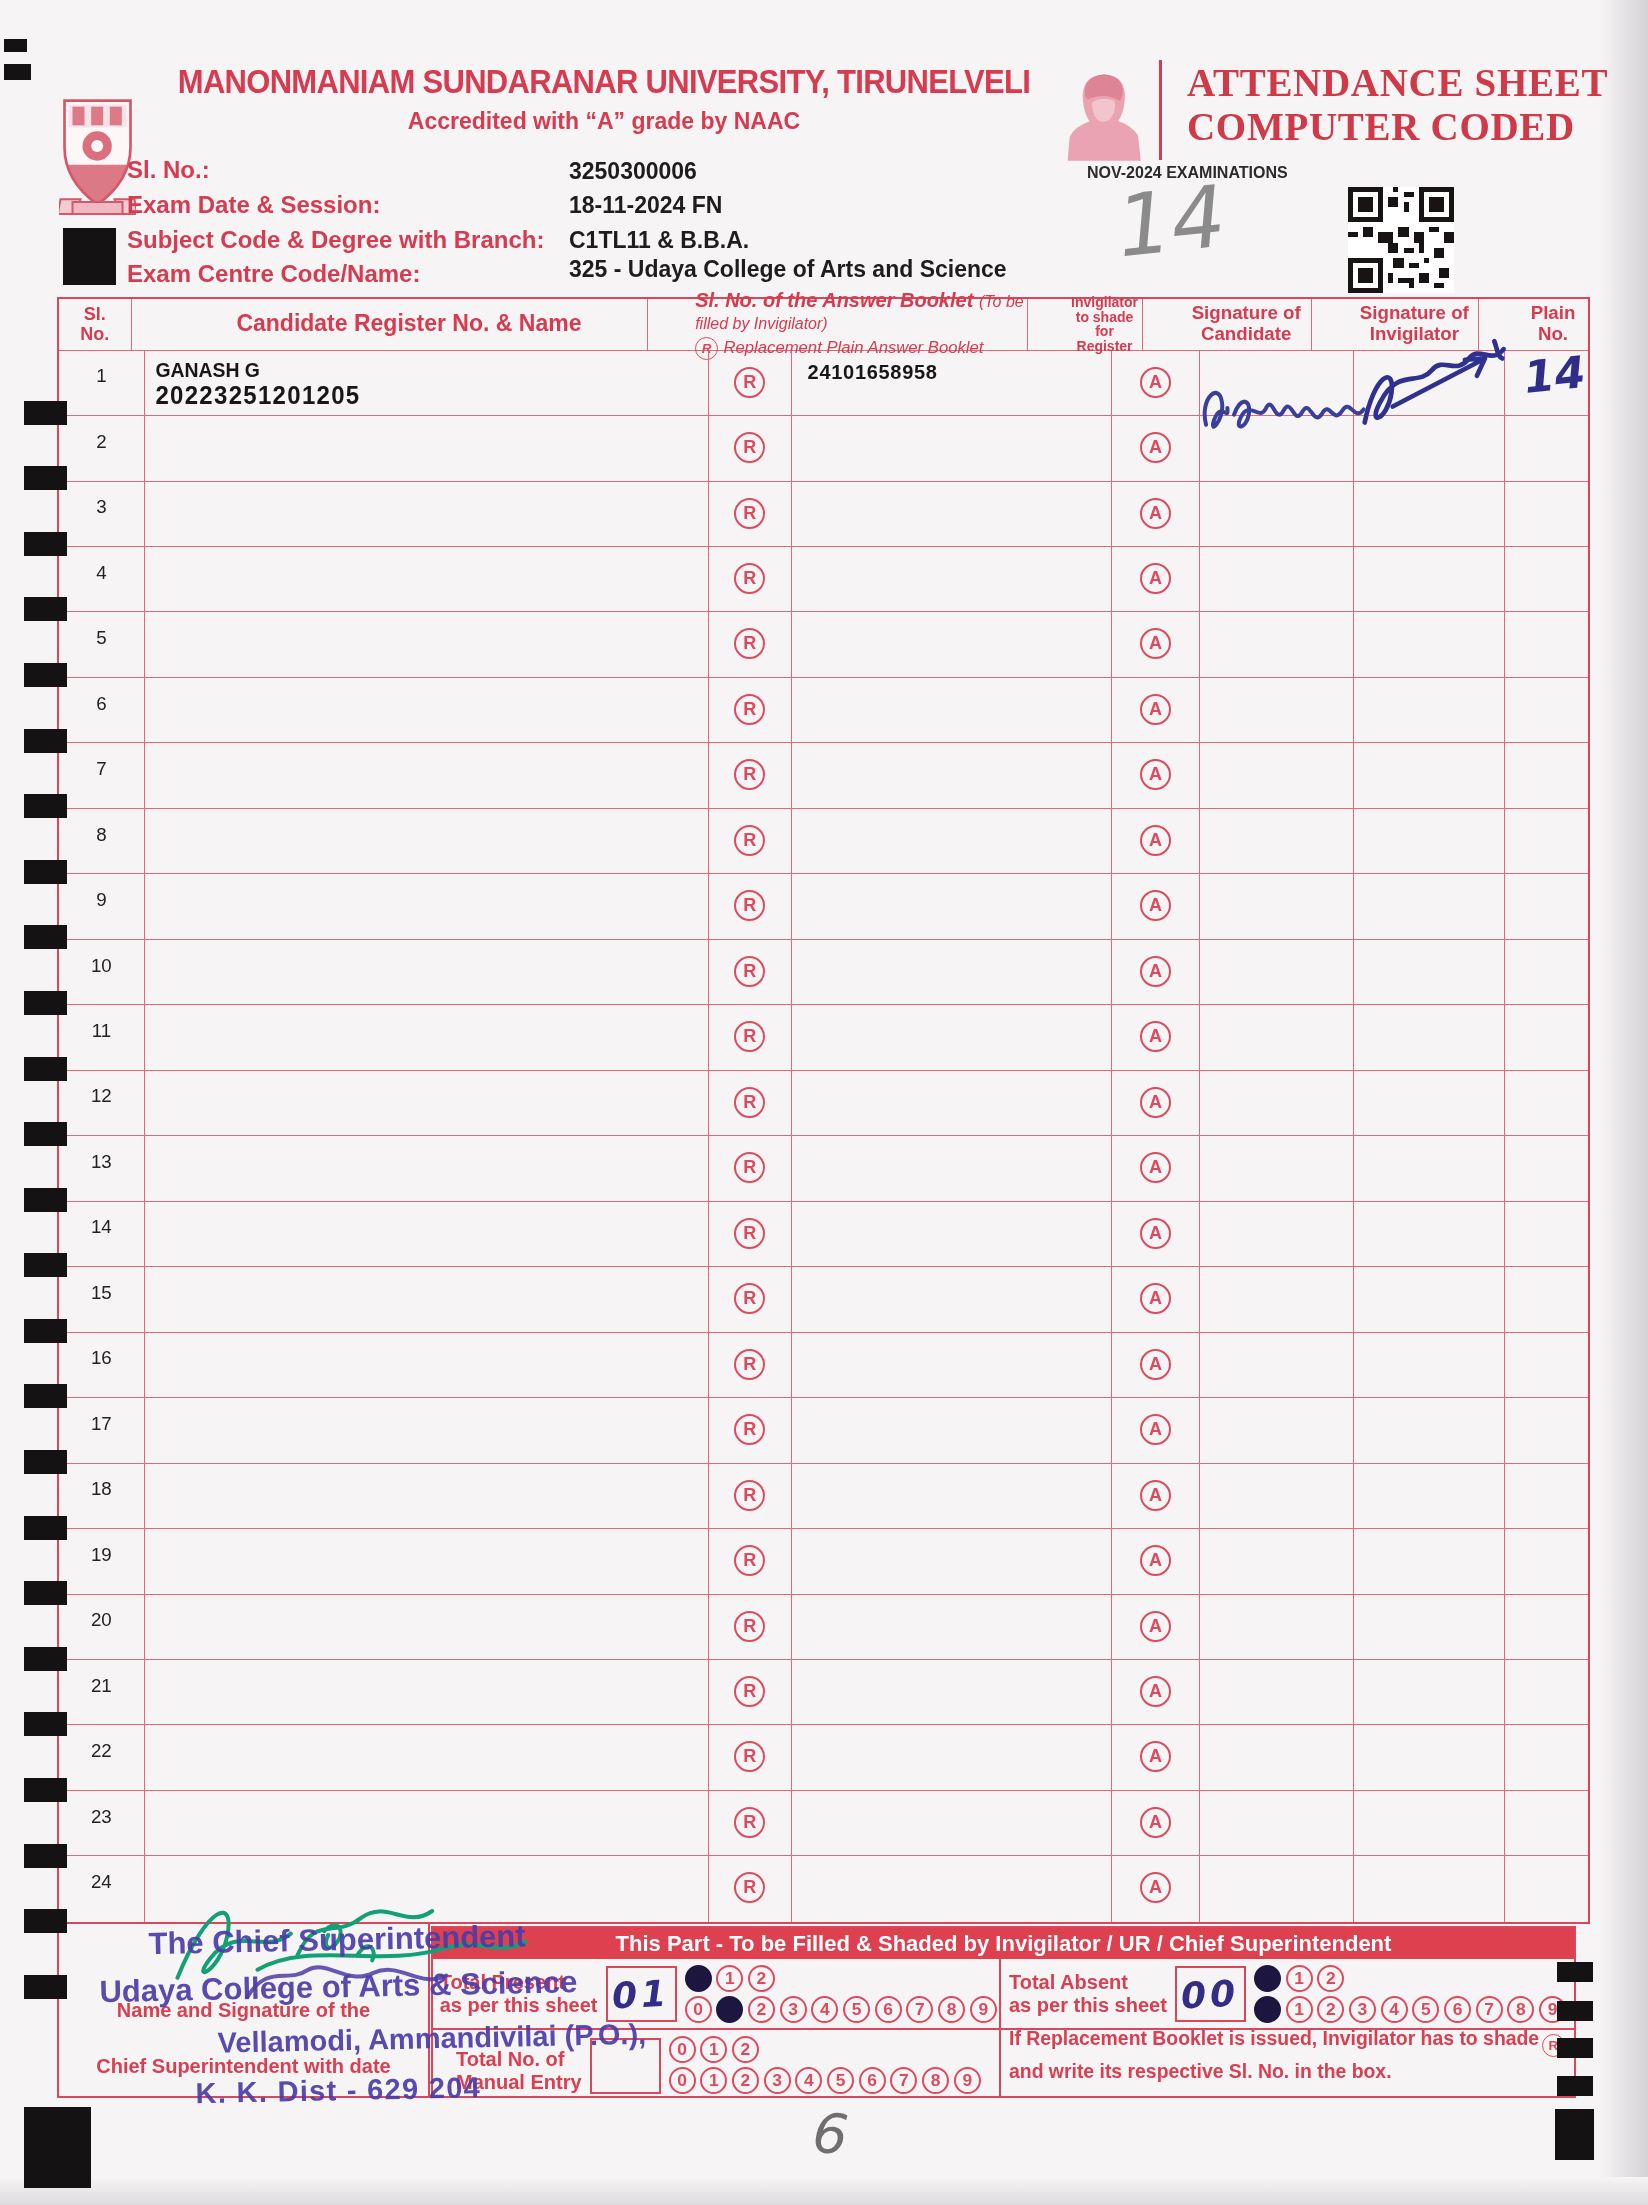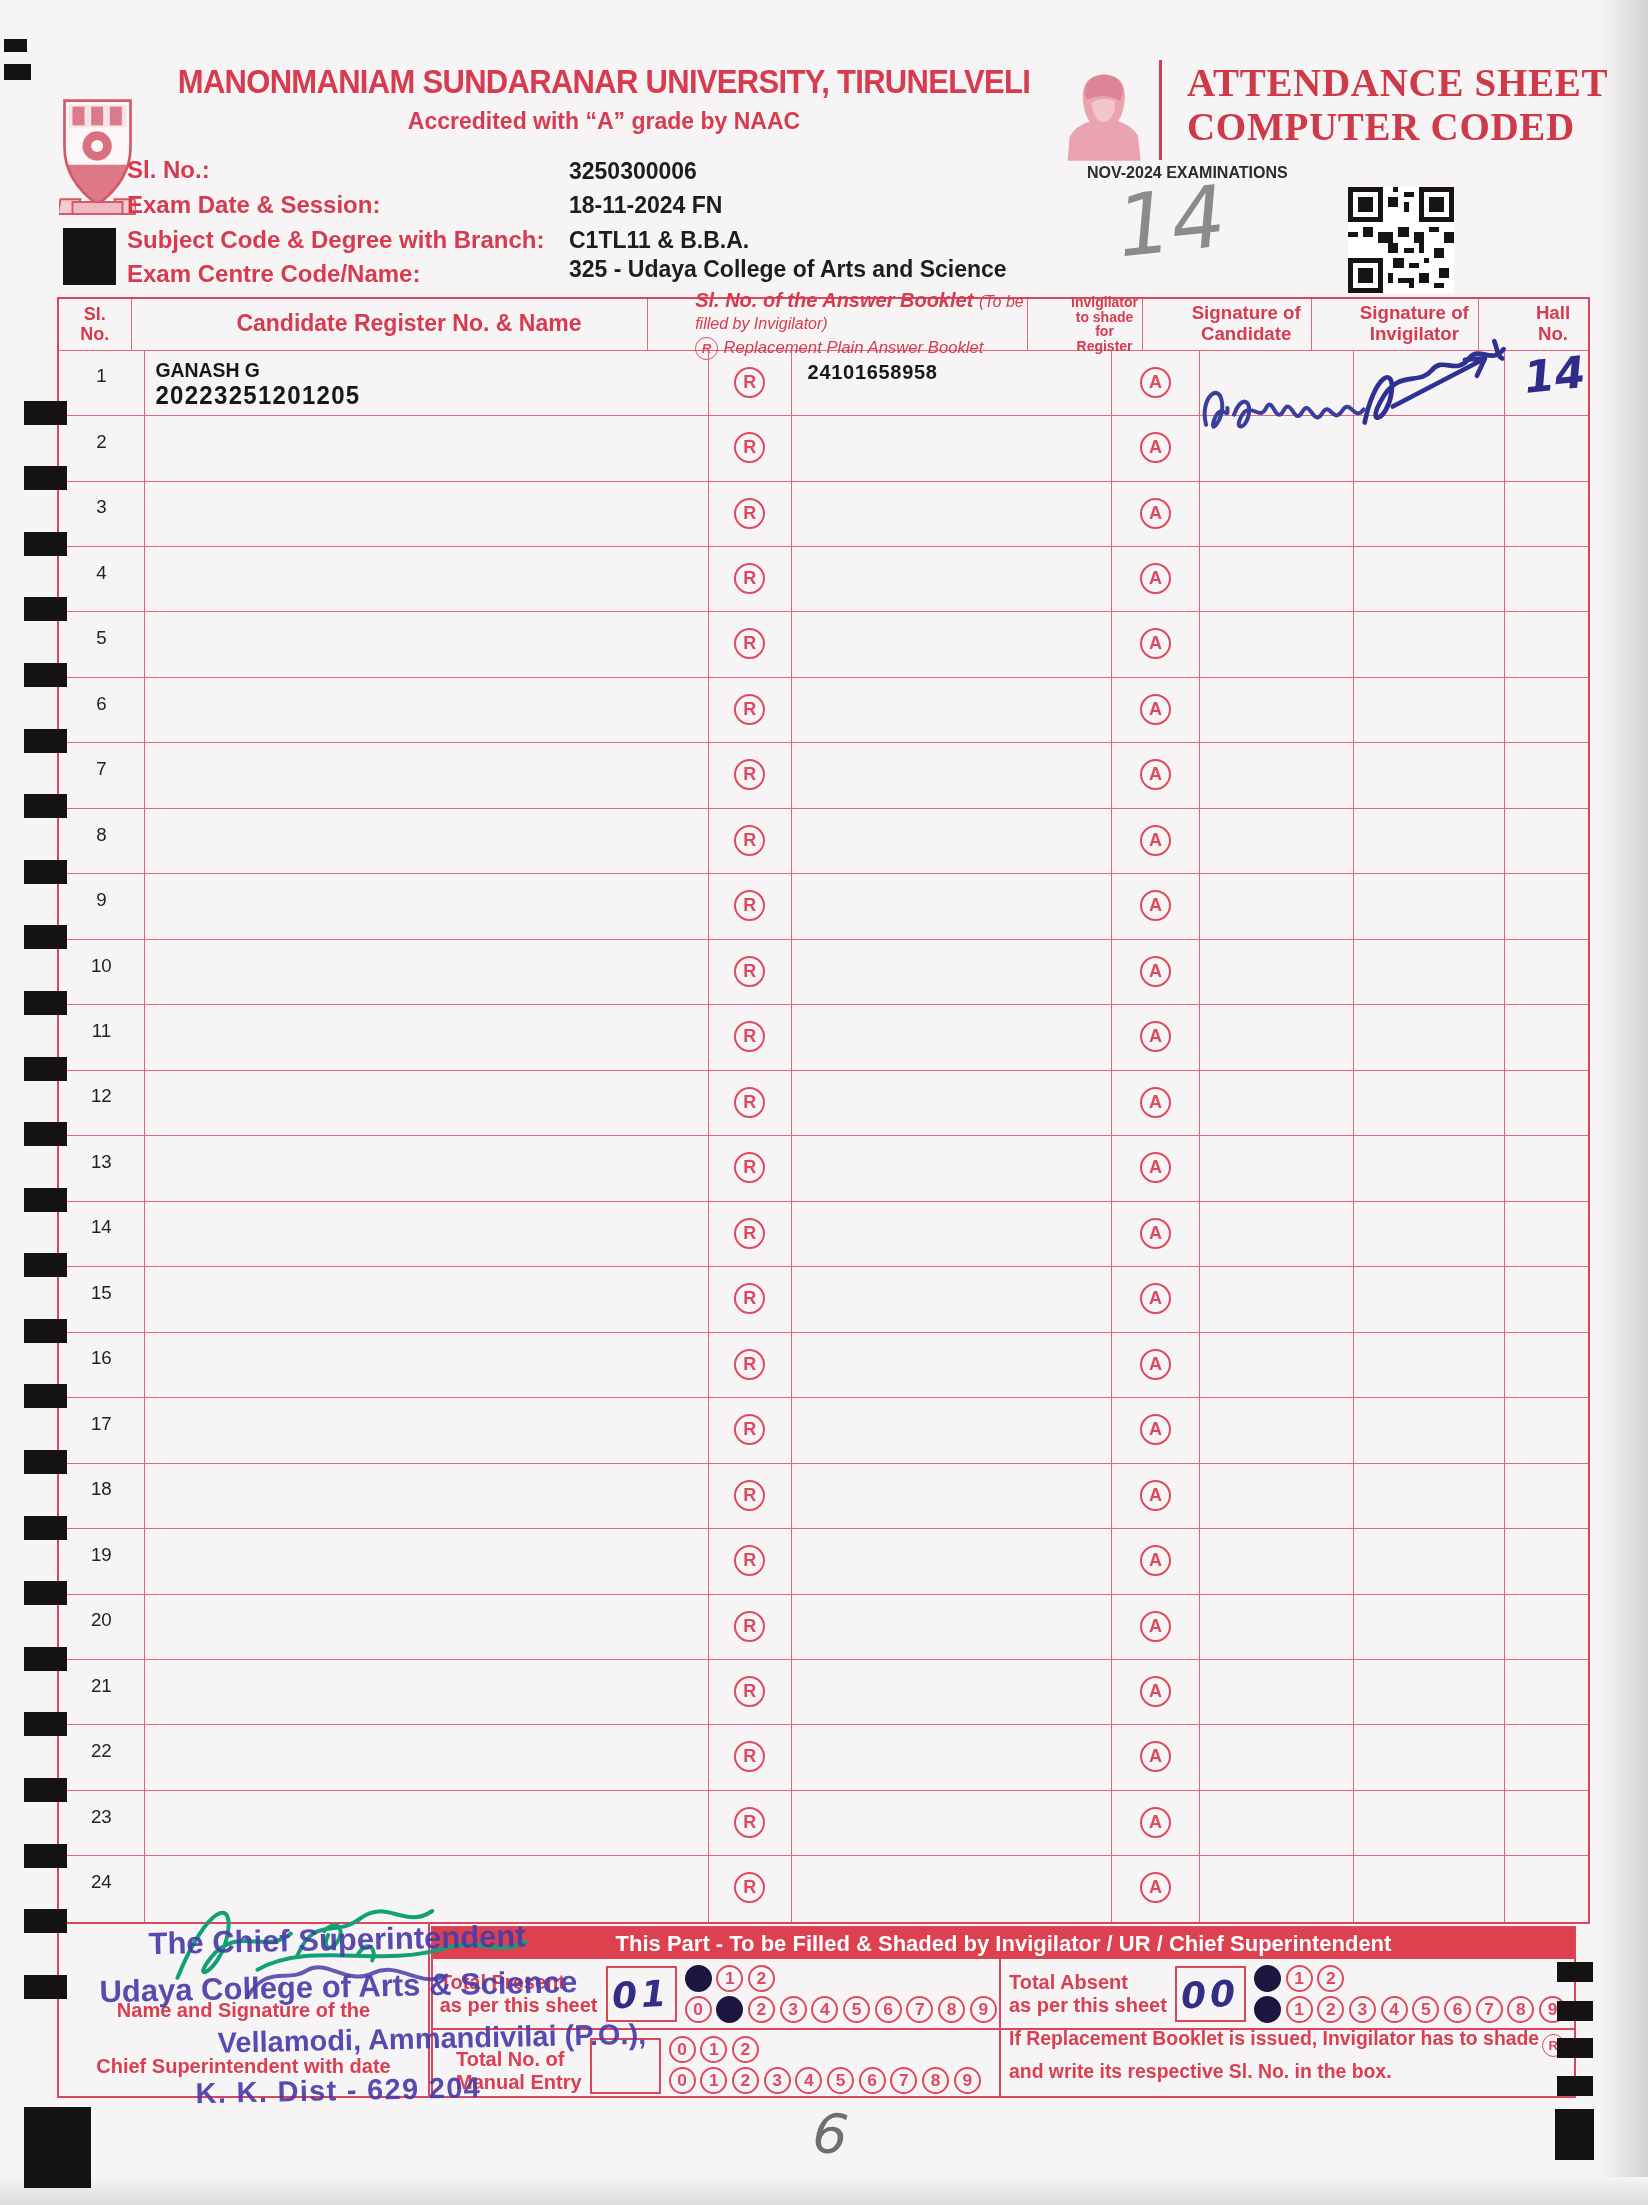--- a/index.html
+++ b/index.html
@@ -198,21 +198,21 @@
         <div><span>Sl. No. of the Answer Booklet</span> <span class="book-note">(To be filled by Invigilator)</span></div>
         <div class="book-l2">
             <span class="circ sm">R</span>
             <span>Replacement Plain Answer Booklet</span>
           </div>
       </div>
       <div class="tc c-abs">Invigilator to shade for Register</div>
       <div class="tc c-sigc">Signature of Candidate</div>
       <div class="tc c-sigi">Signature of Invigilator</div>
       <div class="tc c-hall">
-          <span>Hall</span>
+          <span>Plain</span>
           <span>No.</span>
         </div>
     </div>
     <div style="display:contents;">
     <div class="t-row t-body-row">
       <div class="tc c-sl">
             <span class="row-no">1</span>
           </div>
       <div class="tc c-name">
         <span class="cname">GANASH G</span>

